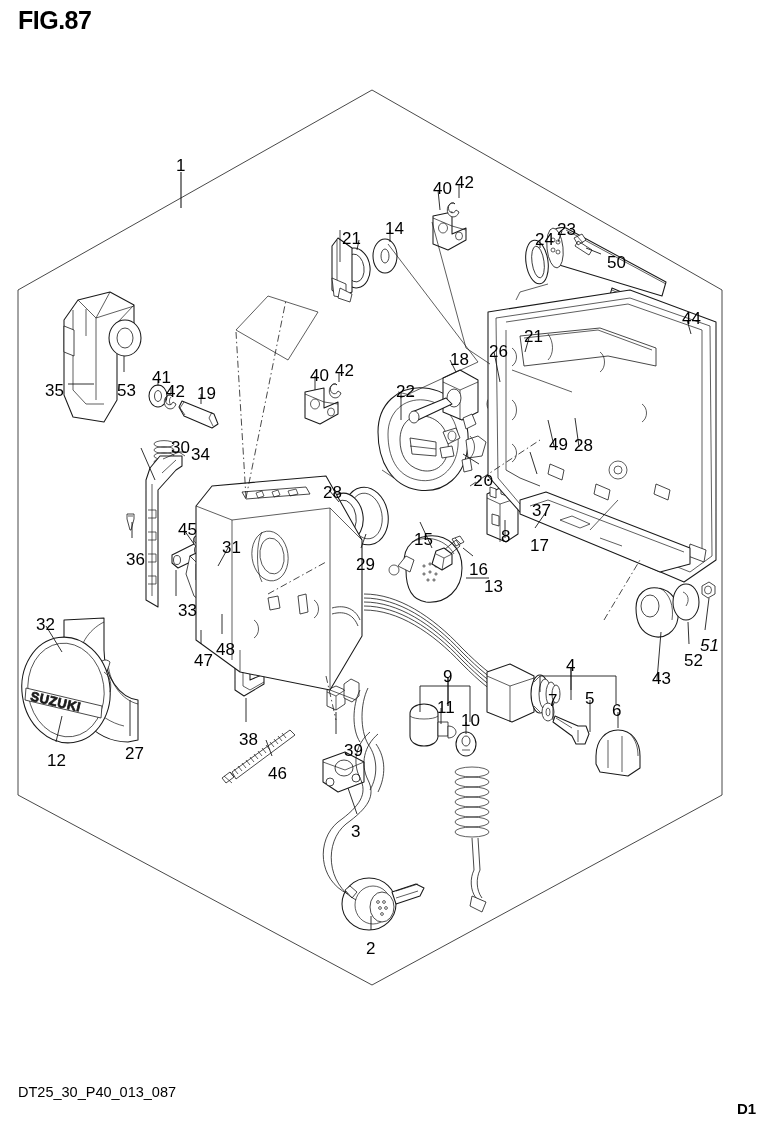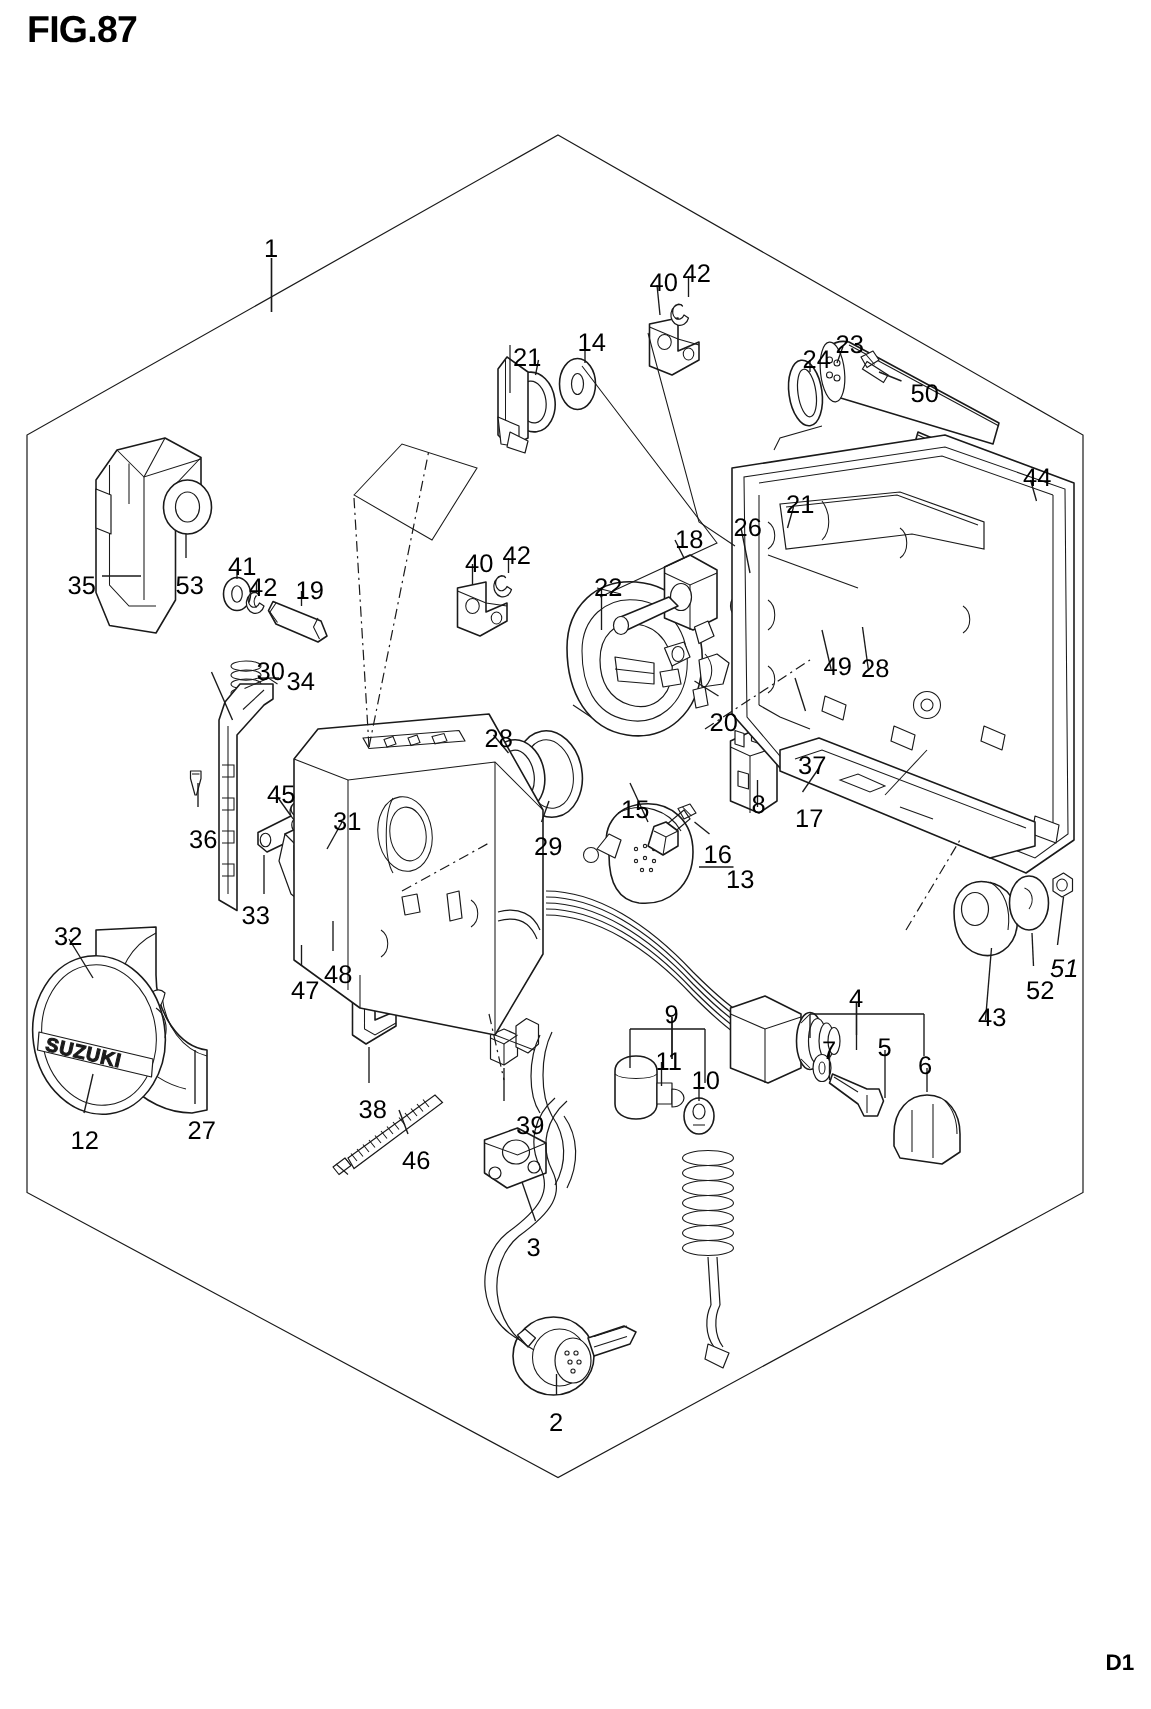--- a/index.html
+++ b/index.html
@@ -644,34 +644,34 @@
       <div class="callout" style="left: 461px; top: 712px;">10</div>
       <div class="callout" style="left: 437px; top: 699px;">11</div>
       <div class="callout" style="left: 47px; top: 752px;">12</div>
       <div class="callout" style="left: 484px; top: 578px;">13</div>
       <div class="callout" style="left: 385px; top: 220px;">14</div>
       <div class="callout" style="left: 414px; top: 531px;">15</div>
       <div class="callout" style="left: 469px; top: 561px;">16</div>
       <div class="callout" style="left: 530px; top: 537px;">17</div>
       <div class="callout" style="left: 450px; top: 351px;">18</div>
       <div class="callout" style="left: 197px; top: 385px;">19</div>
-      <div class="callout" style="left: 473px; top: 473px;">20</div>
+      <div class="callout" style="left: 473px; top: 473px; font-family: Liberation Mono, monospace;">20</div>
       <div class="callout" style="left: 342px; top: 230px; text-align: right;">21</div>
       <div class="callout" style="left: 396px; top: 383px;">22</div>
       <div class="callout" style="left: 557px; top: 221px;">23</div>
       <div class="callout" style="left: 535px; top: 231px;">24</div>
       <div class="callout" style="left: 524px; top: 328px;">21</div>
       <div class="callout" style="left: 489px; top: 343px;">26</div>
       <div class="callout" style="left: 125px; top: 745px;">27</div>
       <div class="callout" style="left: 323px; top: 484px;">28</div>
       <div class="callout" style="left: 356px; top: 556px;">29</div>
       <div class="callout" style="left: 134px; top: 439px; margin-left: 37px;">30</div>
       <div class="callout" style="left: 222px; top: 539px;">31</div>
       <div class="callout" style="left: 36px; top: 616px;">32</div>
-      <div class="callout" style="left: 161px; top: 602px; text-align: center;">33</div>
+      <div class="callout" style="left: 178px; top: 602px; text-align: center;">33</div>
       <div class="callout" style="left: 191px; top: 446px;">34</div>
       <div class="callout" style="left: 45px; top: 382px;">35</div>
       <div class="callout" style="left: 126px; top: 551px;">36</div>
       <div class="callout" style="left: 532px; top: 464px; margin-top: 38px;">37</div>
       <div class="callout" style="left: 239px; top: 731px;">38</div>
       <div class="callout" style="left: 312px; top: 742px; margin-left: 32px;">39</div>
       <div class="callout" style="left: 433px; top: 180px;">40</div>
       <div class="callout" style="left: 455px; top: 174px;">42</div>
       <div class="callout" style="left: 152px; top: 369px;">41</div>
       <div class="callout" style="left: 166px; top: 383px;">42</div>
@@ -685,16 +685,17 @@
       <div class="callout" style="left: 216px; top: 641px;">48</div>
       <div class="callout" style="left: 549px; top: 436px;">49</div>
       <div class="callout" style="left: 607px; top: 254px;">50</div>
       <div class="callout" style="left: 700px; top: 637px; font-style: italic;">51</div>
       <div class="callout" style="left: 684px; top: 652px;">52</div>
       <div class="callout" style="left: 117px; top: 382px;">53</div>
       <div class="callout" style="left: 574px; top: 437px;">28</div>
     </div>
 
   <div id="footer">
+    <div>DT25_30_P40_013_087</div>
   </div>
 
   <div id="corner-code">D1</div>
 </div>
 
 </body></html>

